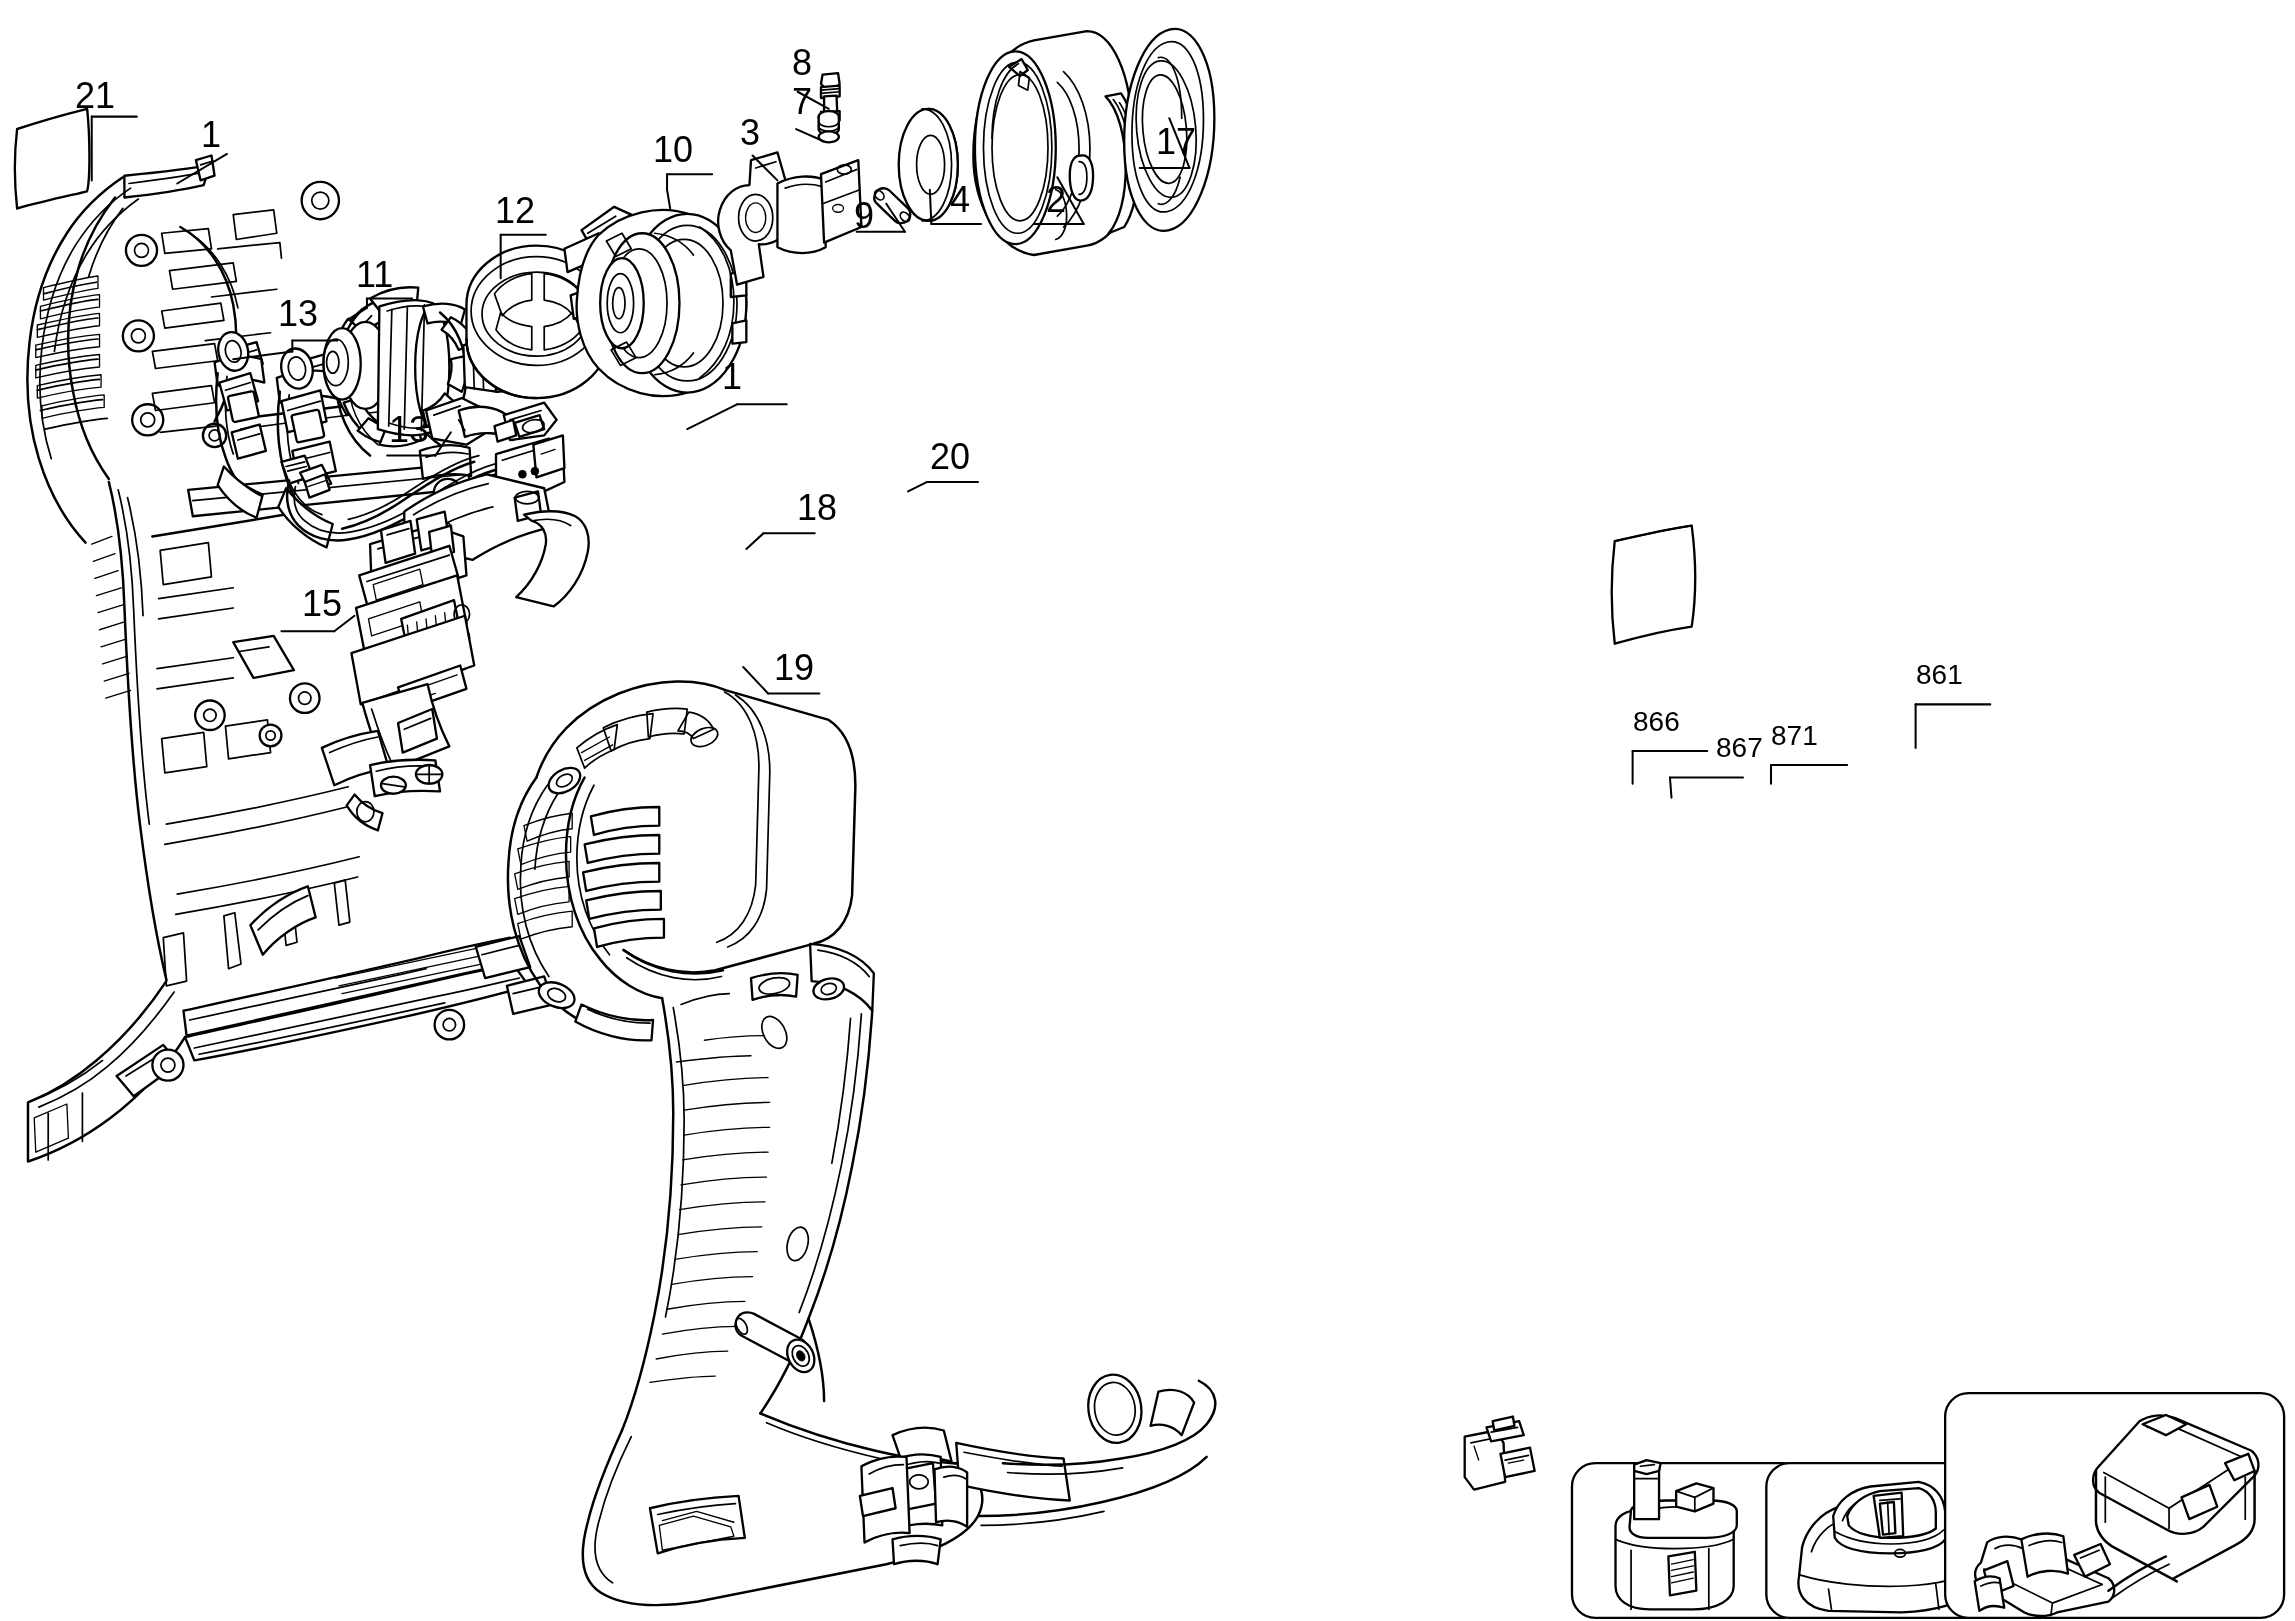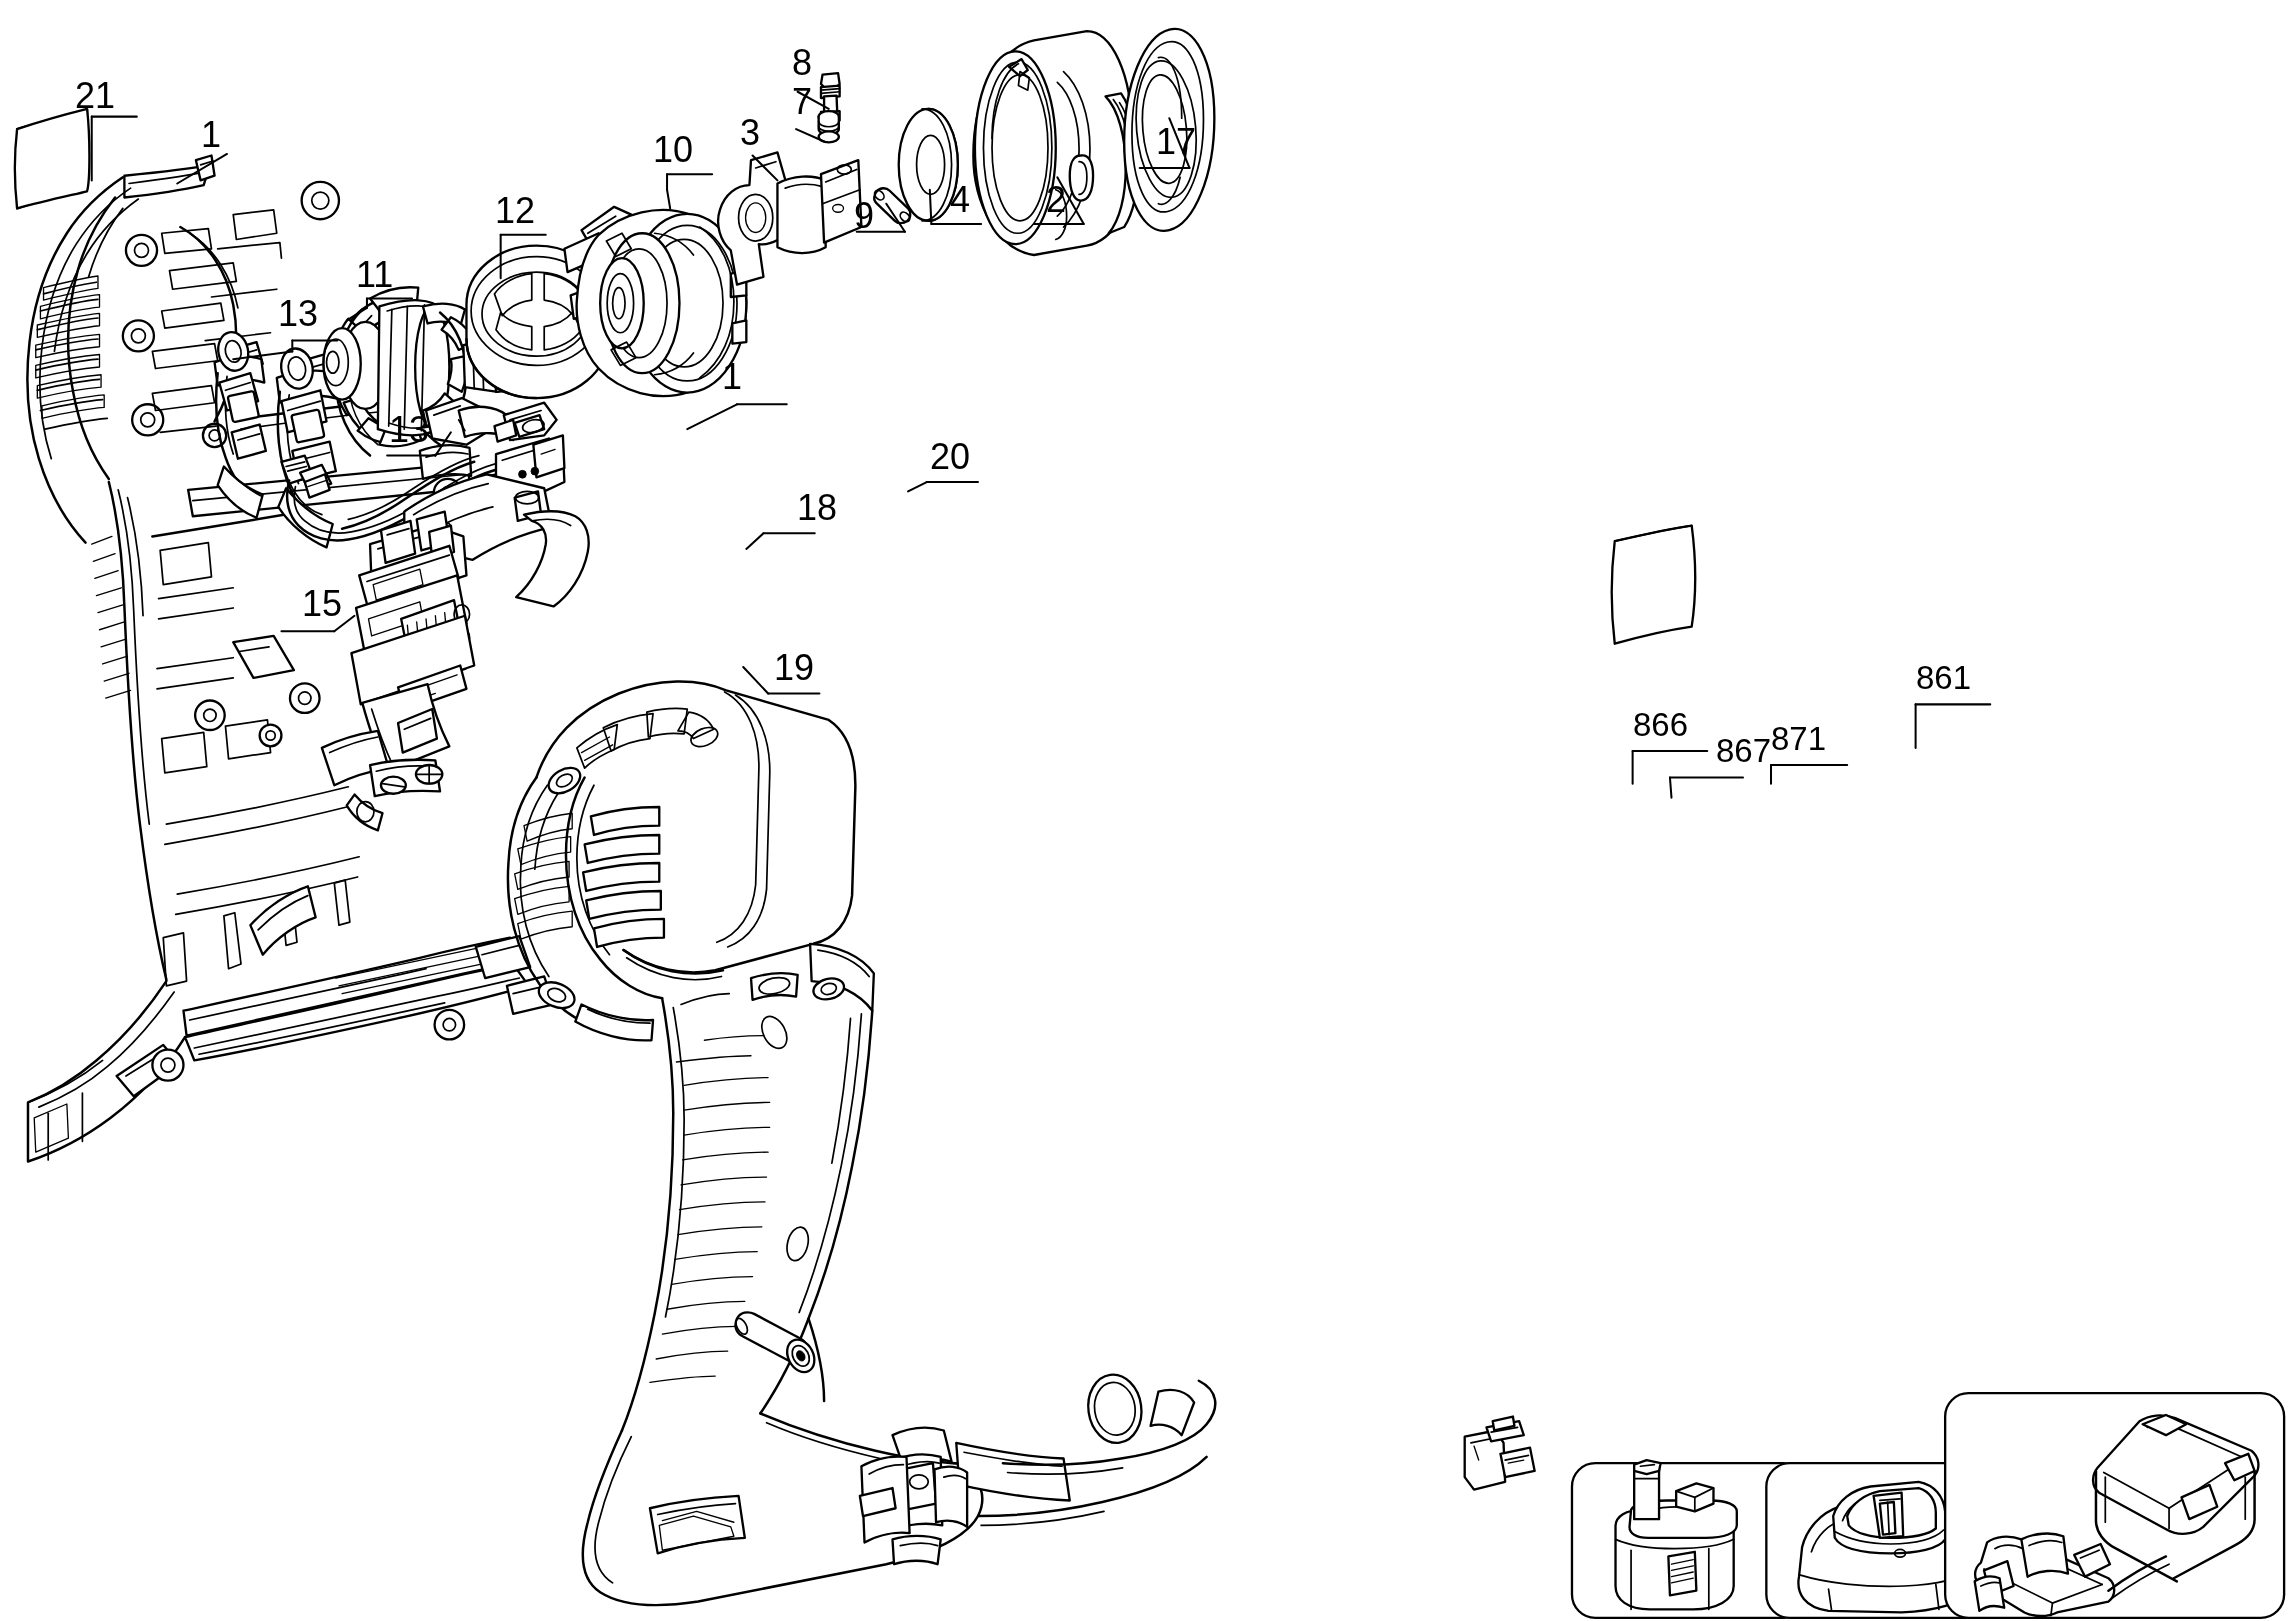--- a/index.html
+++ b/index.html
@@ -1,21 +1,21 @@
 <!DOCTYPE html>
 <html style="font-size:12.4px"><head>
 <meta charset="utf-8">
 <style>
   html,body{margin:0;padding:0;background:#ffffff;}
   body{font-family:"Liberation Sans", sans-serif;}
   #stage{position:relative;width:2295px;height:1621px;background:#fff;overflow:hidden;}
   #stage svg{position:absolute;left:0;top:0;width:2295px;height:1621px;}
   .lbl{position:absolute;font-family:"Liberation Sans", sans-serif;color:#000;
        font-size:36px;line-height:1;white-space:nowrap;user-select:none;}
-  .lbl.sm{font-size:33px;}
+  .lbl.sm{font-size:28px;}
 </style>
 </head>
 <body>
 
 <div id="stage">
 
 <svg viewBox="0 0 2952 2085" xmlns="http://www.w3.org/2000/svg">
   <defs>
     <style>
       .s{fill:none;stroke:#000;stroke-width:3.2;stroke-linecap:round;stroke-linejoin:round;}

